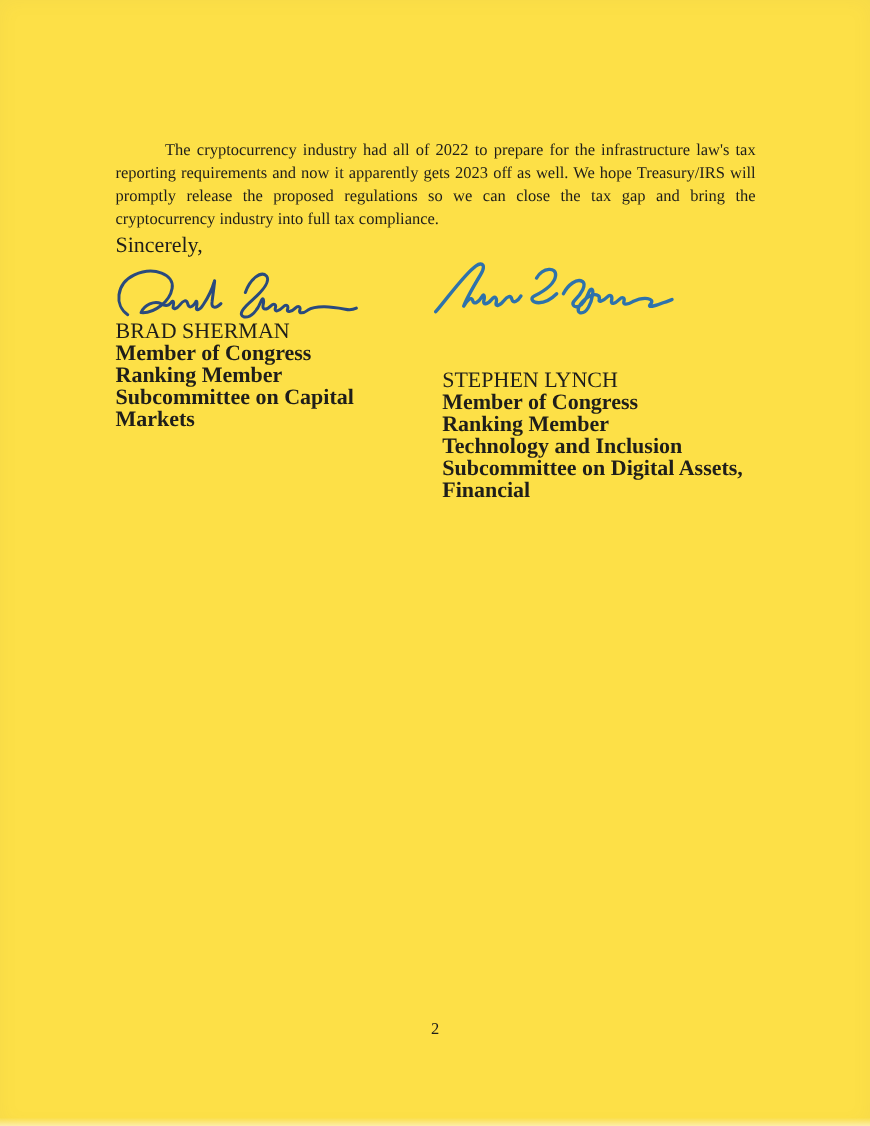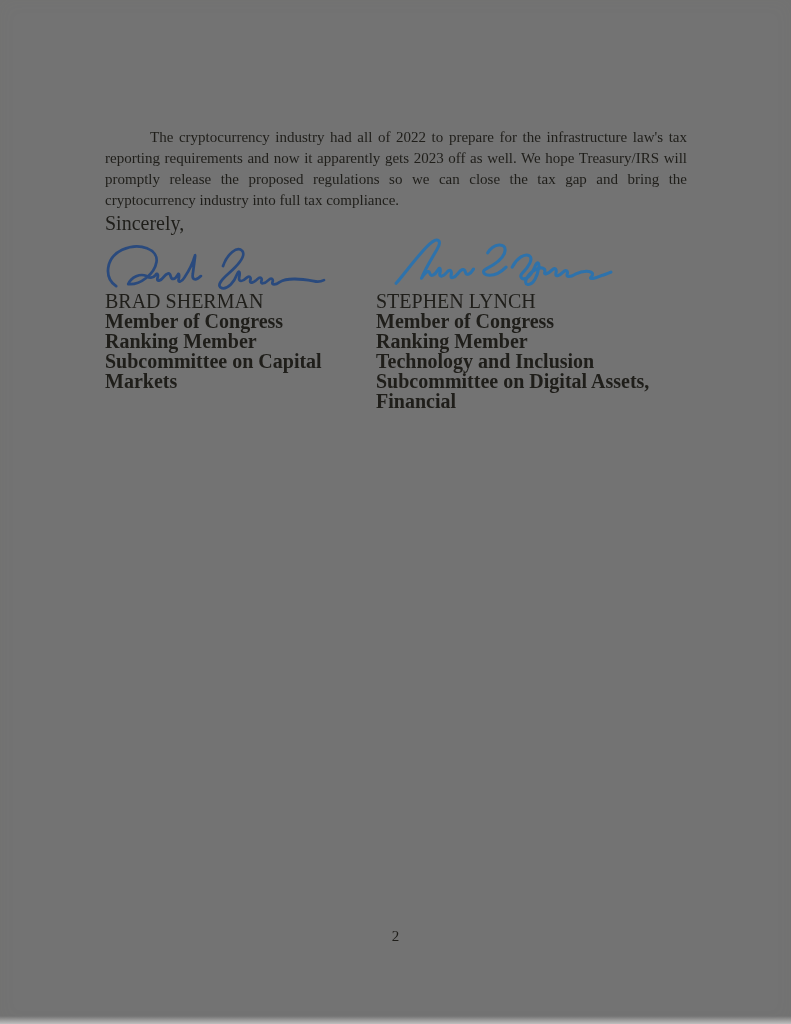--- a/index.html
+++ b/index.html
@@ -5,21 +5,21 @@
   html, body {
     margin: 0;
     padding: 0;
     background: #e8e8e0;
   }
   .page {
     position: relative;
     width: 791px;
     height: 1024px;
     margin: 0 auto;
-    background: #737373;
+    background: #fde047;
     box-shadow: inset 0 0 18px rgba(120,120,100,0.06);
     overflow: hidden;
     font-family: "Liberation Serif", "DejaVu Serif", serif;
     color: #1f1e1a;
   }
   .page::after { 
     content: "";
     position: absolute;
     left: 0; right: 0; bottom: 0;
     height: 8px;
@@ -58,21 +58,21 @@
     width: 224px;
     height: 54px;
   }
   .sig-block {
     position: absolute;
     top: 291px;
     font-size: 20px;
     line-height: 20px;
   }
   .sig-block-left { left: 105px; width: 270px; }
-  .sig-block-right { left: 376px; width: 285px; }
+  .sig-block-right { left: 402px; width: 285px; margin-top: 45px; }
   .signer-name { display: block; }
   .title-line { display: block; font-weight: bold; }
   .page-number {
     position: absolute;
     left: 0;
     right: 0;
     top: 928px;
     text-align: center;
     font-size: 15px;
   }

